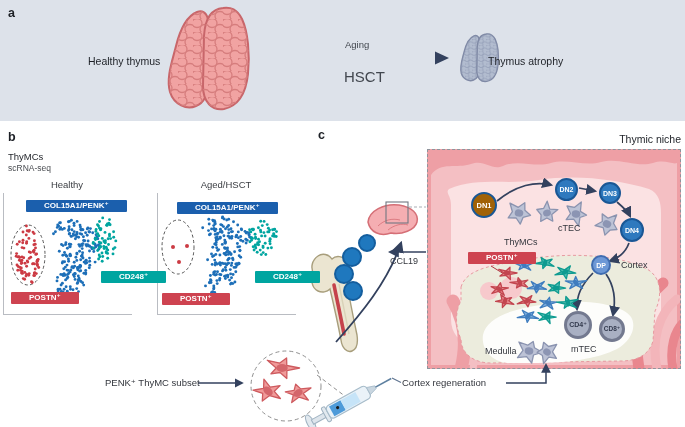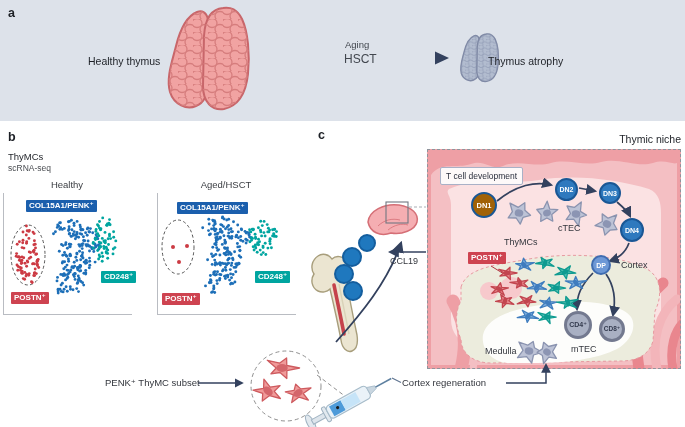--- a/index.html
+++ b/index.html
@@ -3,21 +3,21 @@
 <meta charset="utf-8">
 <style>
   html,body{margin:0;padding:0;background:#ffffff;}
   #fig{position:relative;width:685px;height:427px;overflow:hidden;
        font-family:"Liberation Sans","DejaVu Sans",sans-serif;background:#ffffff;}
   .abs{position:absolute;}
   .panel-letter{position:absolute;font-size:12.5px;font-weight:700;color:#1d2026;}
   .lbl{position:absolute;font-size:9px;color:#33363d;white-space:nowrap;text-align:right;}
   .lbl-b{font-weight:400;color:#1d2026;}
   .badge{position:absolute;font-size:8px;font-weight:700;color:#ffffff;
-         padding:2px 3px;line-height:1;white-space:nowrap;border-radius:1px;}
+         padding:2px 18px;line-height:1;white-space:nowrap;border-radius:1px;}
   .stage{position:absolute;box-sizing:border-box;border-radius:50%;
          display:flex;align-items:center;justify-content:center;
          font-weight:700;color:#fff;}
   .plot{position:absolute;border-left:1px solid #b9bcc2;border-bottom:1px solid #b9bcc2;}
   .plot-title{position:absolute;font-size:9.5px;color:#3a3d42;text-align:center;}
   #panel-a-bg{left:0;top:0;width:685px;height:121px;background:#dde2ea;}
   #niche-box{left:427px;top:149px;width:254px;height:220px;
              border:1px dashed #8f949c;box-sizing:border-box;}
   .tbox{position:absolute;font-size:8.5px;color:#2a2e3c;background:#fdf9f9;
         border:1px solid #a9b1c7;border-radius:2px;padding:3px 5px;white-space:nowrap;}
@@ -189,21 +189,21 @@
       <path d="M68 -4 L76 -1.5 L76 1.5 L68 4 Z" fill="#c9d6e0" stroke="#a7bcca" stroke-width="0.8"></path>
       <line x1="76" y1="0" x2="94" y2="0" stroke="#5e80a0" stroke-width="1.6"></line>
     </g>
     <path d="M392 378 L401 382.5" stroke="#5e7490" stroke-width="1.2" fill="none"></path>
     <path d="M506 383 L546 383 L546 365" fill="none" stroke="#33415e" stroke-width="1.5" marker-end="url(#ah)"></path>
   </svg>
 
   <div class="panel-letter" style="left:8px;top:6px">a</div>
   <div class="lbl lbl-b" style="left:88px;top:55px;font-size:10.5px">Healthy thymus</div>
   <div class="lbl" style="left:345px;top:39px;font-size:9.5px;color:#42474f">Aging</div>
-  <div class="lbl" style="left:344px;top:52px;font-size:12px;color:#42474f">HSCT</div>
+  <div class="lbl" style="left:344px;top:68px;font-size:15px;color:#42474f">HSCT</div>
   <div class="lbl lbl-b" style="left:488px;top:55px;font-size:10.5px">Thymus atrophy</div>
 
   <div class="panel-letter" style="left:8px;top:130px">b</div>
   <div class="lbl lbl-b" style="left:8px;top:151px;font-size:9.5px">ThyMCs</div>
   <div class="lbl" style="left:8px;top:163px;font-size:8.5px;color:#4a4d52">scRNA-seq</div>
 
   <div class="plot-title" style="left:3px;top:179px;width:128px">Healthy</div>
   <div class="plot-title" style="left:157px;top:179px;width:138px">Aged/HSCT</div>
 
   <div class="plot" id="plot-0" style="left:3px;top:193px;width:128px;height:121px">
@@ -818,21 +818,20 @@
   <div class="badge" style="left:177px;top:202px;background:#1b5fad">COL15A1/PENK⁺</div>
   <div class="badge" style="left:101px;top:271px;background:#00a5a0">CD248⁺</div>
   <div class="badge" style="left:255px;top:271px;background:#00a5a0">CD248⁺</div>
   <div class="badge" style="left:11px;top:292px;background:#ce4350">POSTN⁺</div>
   <div class="badge" style="left:162px;top:293px;background:#ce4350">POSTN⁺</div>
 
   <div class="lbl" style="left:105px;top:377px;font-size:9.5px">PENK⁺ ThyMC subset</div>
 
   <div class="panel-letter" style="left:318px;top:128px">c</div>
   <div class="lbl lbl-b" style="left:427px;top:133px;width:254px;text-align:right;font-size:10.5px">Thymic niche</div>
-  <div class="tbox" style="left:440px;top:167px">T cell development</div>
 
   <div class="stage" style="left:471px;top:192px;width:26px;height:26px;background:#a16207;border:2.5px solid #1a5795;font-size:7.5px">DN1</div>
   <div class="stage" style="left:555px;top:178px;width:23px;height:23px;background:#2e79be;border:2.5px solid #1a5795;font-size:7px">DN2</div>
   <div class="stage" style="left:599px;top:182px;width:22px;height:22px;background:#2e79be;border:2.5px solid #1a5795;font-size:7px">DN3</div>
   <div class="stage" style="left:620px;top:218px;width:24px;height:24px;background:#2e79be;border:2.5px solid #1a5795;font-size:7px">DN4</div>
   <div class="stage" style="left:591px;top:255px;width:20px;height:20px;background:#6d98d6;border:2px solid #3f6cb0;font-size:7px">DP</div>
   <div class="stage" style="left:564px;top:311px;width:28px;height:28px;background:#a9b0c3;border:3px solid #73798f;color:#333a4e;font-size:7px">CD4⁺</div>
   <div class="stage" style="left:599px;top:316px;width:26px;height:26px;background:#a9b0c3;border:3px solid #73798f;color:#333a4e;font-size:6.5px">CD8⁺</div>
 
   <div class="lbl" style="left:558px;top:223px">cTEC</div>

